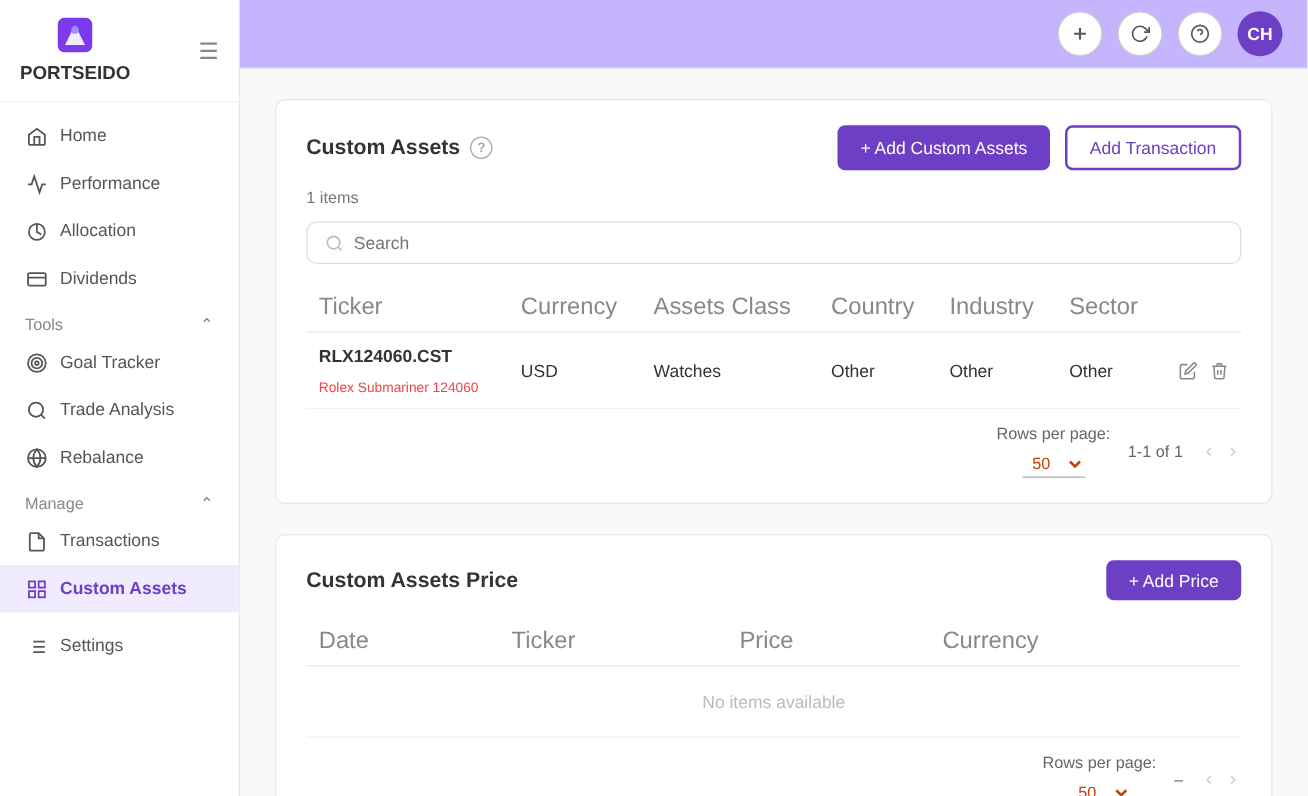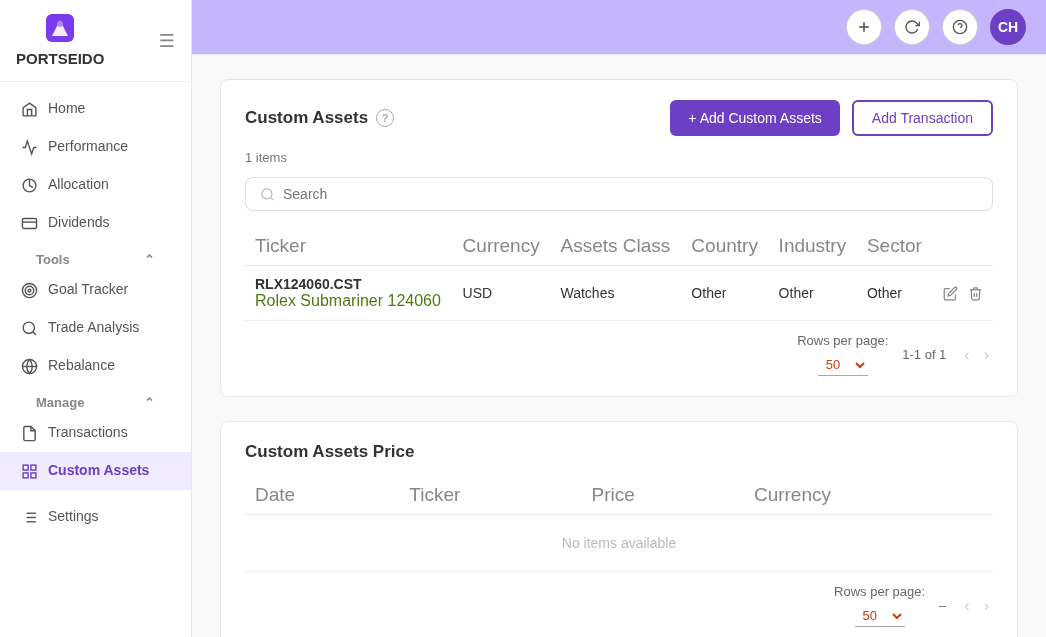--- a/index.html
+++ b/index.html
@@ -12,21 +12,21 @@
     .logo-icon { width: 28px; height: 28px; }
     .logo-text { font-weight: 700; font-size: 15px; color: #333; }
     .hamburger-icon { color: #888; cursor: pointer; font-size: 18px; }
 
     .sidebar-nav { flex: 1; overflow-y: auto; padding: 8px 0; }
     .nav-item { display: flex; align-items: flex-start; gap: 10px; padding: 10px 20px; cursor: pointer; color: #555; border-radius: 0; transition: background 0.15s; }
     .nav-item.active { background: #f0ebff; color: #6c3fc5; font-weight: 600; }
     .nav-item .nav-icon { width: 18px; height: 18px; display: flex; align-items: center; justify-content: center; }
     .nav-label { font-size: 14px; }
 
-    .section-header { display: flex; align-items: center; justify-content: space-between; padding: 10px 36px 4px; color: #888; font-size: 13px; font-weight: 700; gap: 25px; }
+    .section-header { display: flex; align-items: center; justify-content: space-between; padding: 10px 20px 4px; color: #888; font-size: 13px; font-weight: 400; gap: 25px; }
     .section-chevron { cursor: pointer; }
 
     
     .main { flex: 1; display: flex; flex-direction: column; overflow: hidden; }
     .topbar { height: 55px; background: #c4b5fd; border-bottom: 1px solid #e8e8e8; display: flex; align-items: center; justify-content: flex-end; padding: 0 20px; gap: 12px; }
     .topbar-icon-btn { width: 36px; height: 36px; border-radius: 50%; border: 1.5px solid #ccc; background: #fff; display: flex; align-items: center; justify-content: center; cursor: pointer; color: #555; font-size: 16px; }
     .avatar { width: 36px; height: 36px; border-radius: 50%; background: #6c3fc5; color: #fff; display: flex; align-items: center; justify-content: center; font-weight: 600; font-size: 14px; cursor: pointer; }
 
     .content { flex: 1; overflow-y: auto; padding: 24px 28px; background: #f9f9f9; }
 
@@ -43,21 +43,21 @@
 
     .search-box { display: flex; align-items: center; border: 1.5px solid #ddd; border-radius: 8px; padding: 8px 14px; margin-bottom: 16px; background: #fff; }
     .search-box input { border: none; outline: none; font-size: 14px; color: #555; width: 400px; background: transparent; }
     .search-icon { color: #bbb; margin-right: 8px; }
 
     
     table { width: 100%; border-collapse: collapse; }
     th { text-align: left; font-size: 19px; color: #888; font-weight: 500; padding: 8px 10px; border-bottom: 1.5px solid #e8e8e8; }
     td { padding: 10px 10px; border-bottom: 1px solid #f0f0f0; font-size: 14px; color: #333; }
     .ticker-main { font-weight: 600; font-size: 14px; }
-    .ticker-sub { font-size: 16px; color: #4d7c0f; }
+    .ticker-sub { font-size: 11px; color: #ef4444; margin-top: 12px; }
     .action-icons { display: flex; gap: 10px; justify-content: flex-end; }
     .action-icon { cursor: pointer; color: #888; font-size: 16px; }
 
     .pagination-row { display: flex; align-items: center; justify-content: flex-end; gap: 14px; padding-top: 12px; font-size: 13px; color: #666; }
     .rows-per-page { display: flex; align-items: center; gap: 6px; flex-direction: column; }
     .rows-select { border: none; border-bottom: 1.5px solid #aaa; padding: 2px 4px; font-size: 13px; color: #c2410c; background: transparent; cursor: pointer; }
     .page-nav { display: flex; align-items: center; gap: 6px; }
     .page-nav-btn { border: none; background: none; cursor: pointer; color: #888; font-size: 16px; padding: 2px 4px; }
     .page-nav-btn:disabled { color: #ccc; cursor: default; }
 
@@ -305,20 +305,21 @@
         <div class="page-nav">
           <button class="page-nav-btn" disabled="">‹</button>
           <button class="page-nav-btn" disabled="">›</button>
         </div>
       </div>
     </div>
 
     <div class="section">
       <div class="section-title-row">
         <span class="section-title">Custom Assets Price</span>
+        <button class="btn-primary">+ Add Price</button>
       </div>
 
       <table>
         <thead>
           <tr>
             <th>Date</th>
             <th>Ticker</th>
             <th>Price</th>
             <th>Currency</th>
           </tr>

